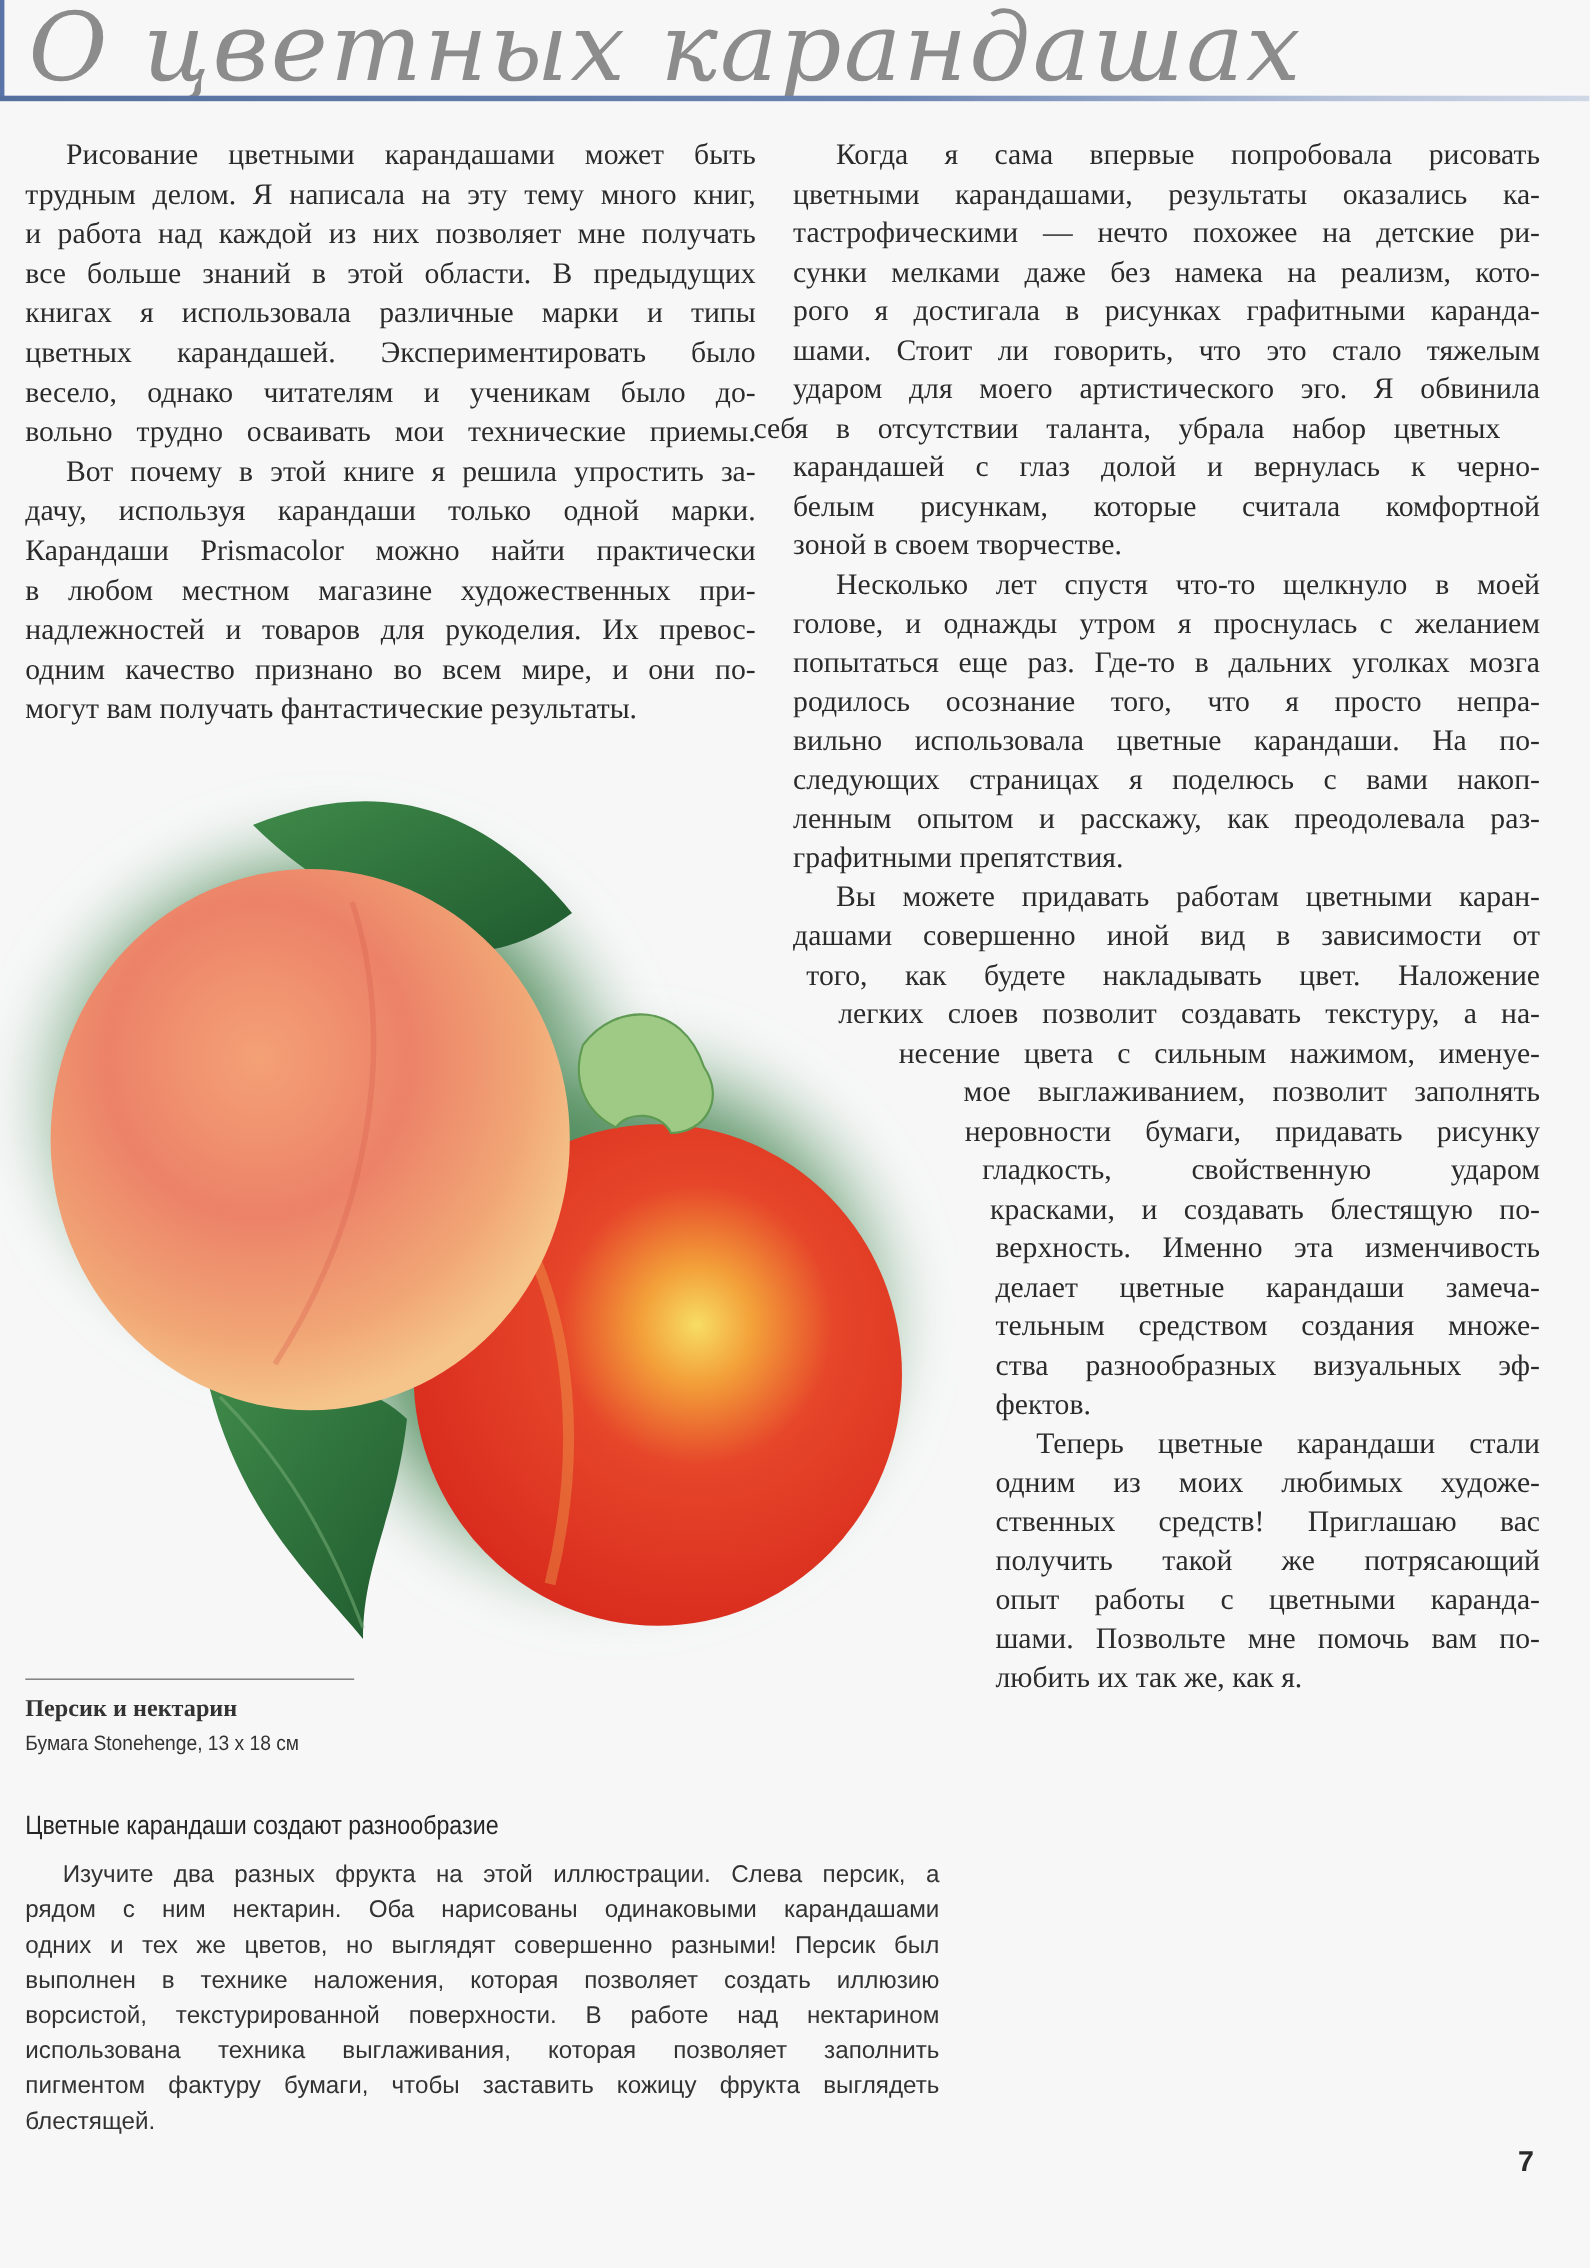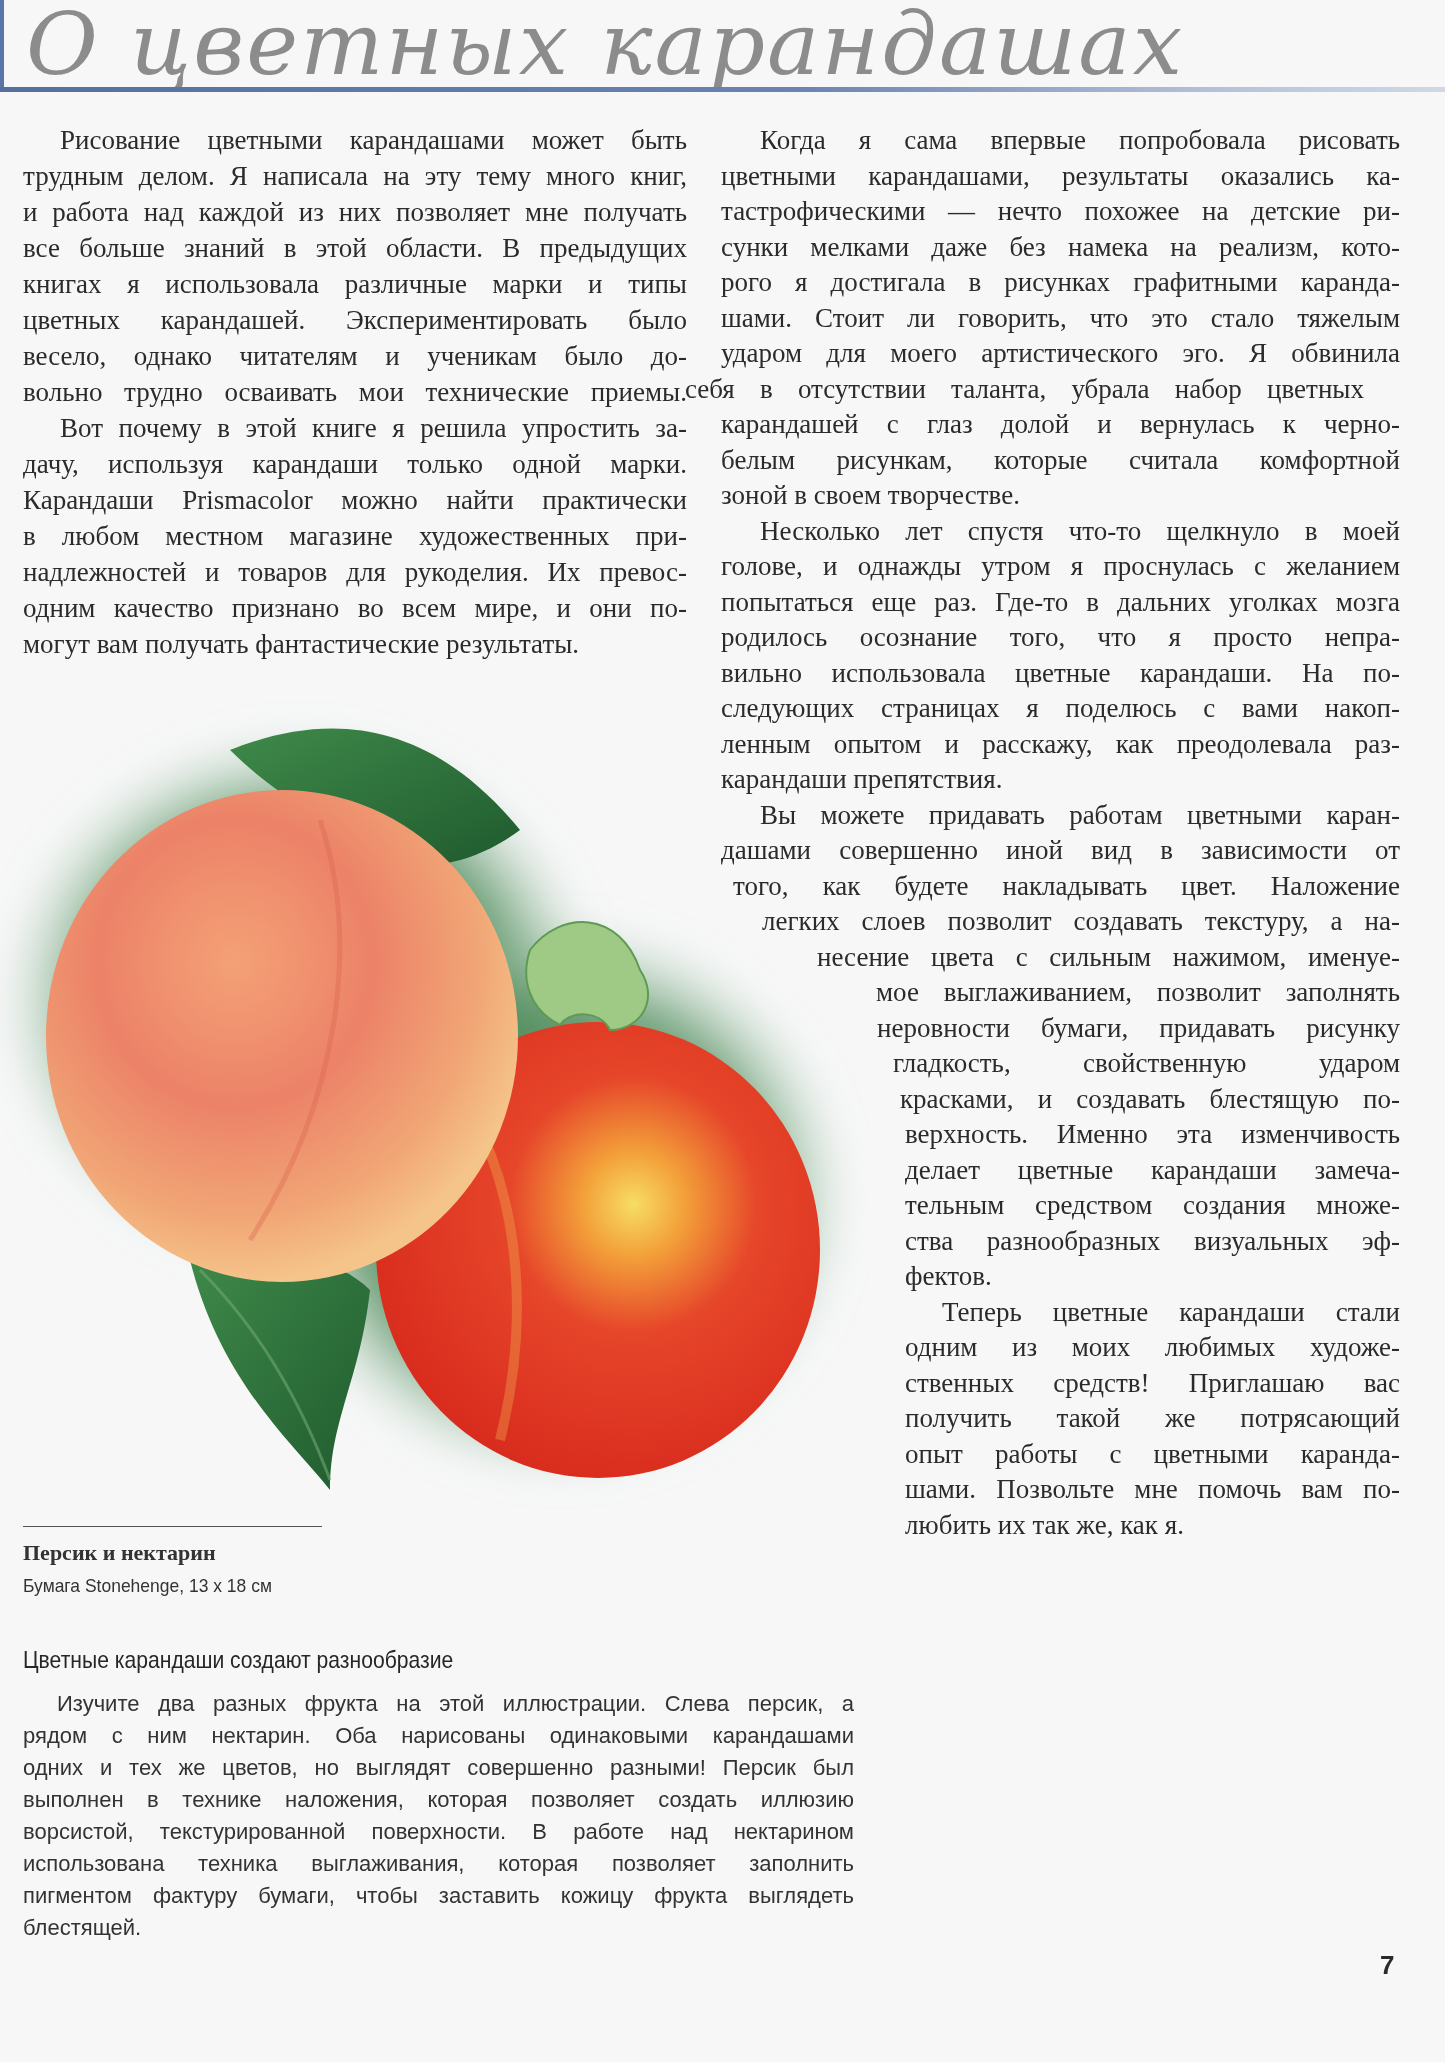--- a/index.html
+++ b/index.html
@@ -143,21 +143,21 @@
     <div class="col-line justify" style="left: 721px; top: 444.5px; width: 679px;">белым рисункам, которые считала комфортной</div>
     <div class="col-line last" style="left: 721px; top: 480px; width: 679px; text-align: left; text-align-last: left;">зоной в своем творчестве.</div>
 
     <div class="col-line justify" style="left: 760px; top: 515.5px; width: 640px;">Несколько лет спустя что-то щелкнуло в моей</div>
     <div class="col-line justify" style="left: 721px; top: 551px; width: 679px;">голове, и однажды утром я проснулась с желанием</div>
     <div class="col-line justify" style="left: 721px; top: 586.5px; width: 679px;">попытаться еще раз. Где-то в дальних уголках мозга</div>
     <div class="col-line justify" style="left: 721px; top: 622px; width: 679px;">родилось осознание того, что я просто непра-</div>
     <div class="col-line justify" style="left: 721px; top: 657.5px; width: 679px;">вильно использовала цветные карандаши. На по-</div>
     <div class="col-line justify" style="left: 721px; top: 693px; width: 679px;">следующих страницах я поделюсь с вами накоп-</div>
     <div class="col-line justify" style="left: 721px; top: 728.5px; width: 679px;">ленным опытом и расскажу, как преодолевала раз-</div>
-    <div class="col-line last" style="left: 721px; top: 764px; width: 679px; text-align: left; text-align-last: left;">карандаши препятствия.</div>
+    <div class="col-line last" style="left: 721px; top: 764px; width: 679px; text-align: left; text-align-last: left;">графитными препятствия.</div>
 
     <div class="col-line justify" style="left: 760px; top: 799.5px; width: 640px;">Вы можете придавать работам цветными каран-</div>
     <div class="col-line justify" style="left: 721px; top: 835px; width: 679px;">дашами совершенно иной вид в зависимости от</div>
     <div class="col-line justify" style="left: 733px; top: 870.5px; width: 667px;">того, как будете накладывать цвет. Наложение</div>
     <div class="col-line justify" style="left: 762px; top: 906px; width: 638px;">легких слоев позволит создавать текстуру, а на-</div>
     <div class="col-line justify" style="left: 817px; top: 941.5px; width: 583px;">несение цвета с сильным нажимом, именуе-</div>
     <div class="col-line justify" style="left: 876px; top: 977px; width: 524px;">мое выглаживанием, позволит заполнять</div>
     <div class="col-line justify" style="left: 877px; top: 1012.5px; width: 523px;">неровности бумаги, придавать рисунку</div>
     <div class="col-line justify" style="left: 893px; top: 1048px; width: 507px;">гладкость, свойственную ударом</div>
     <div class="col-line justify" style="left: 900px; top: 1083.5px; width: 500px;">красками, и создавать блестящую по-</div>

